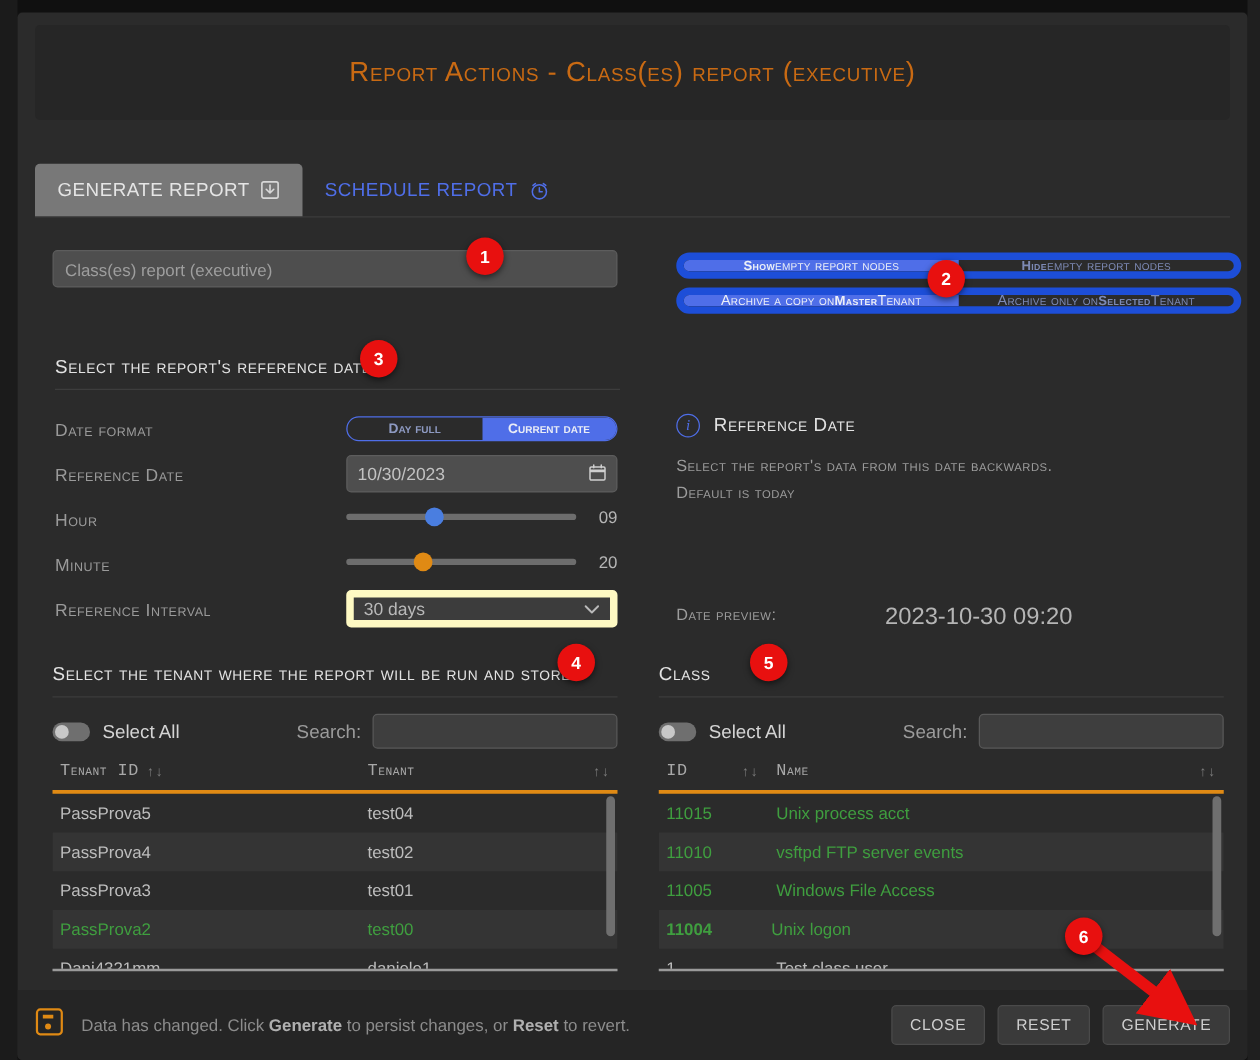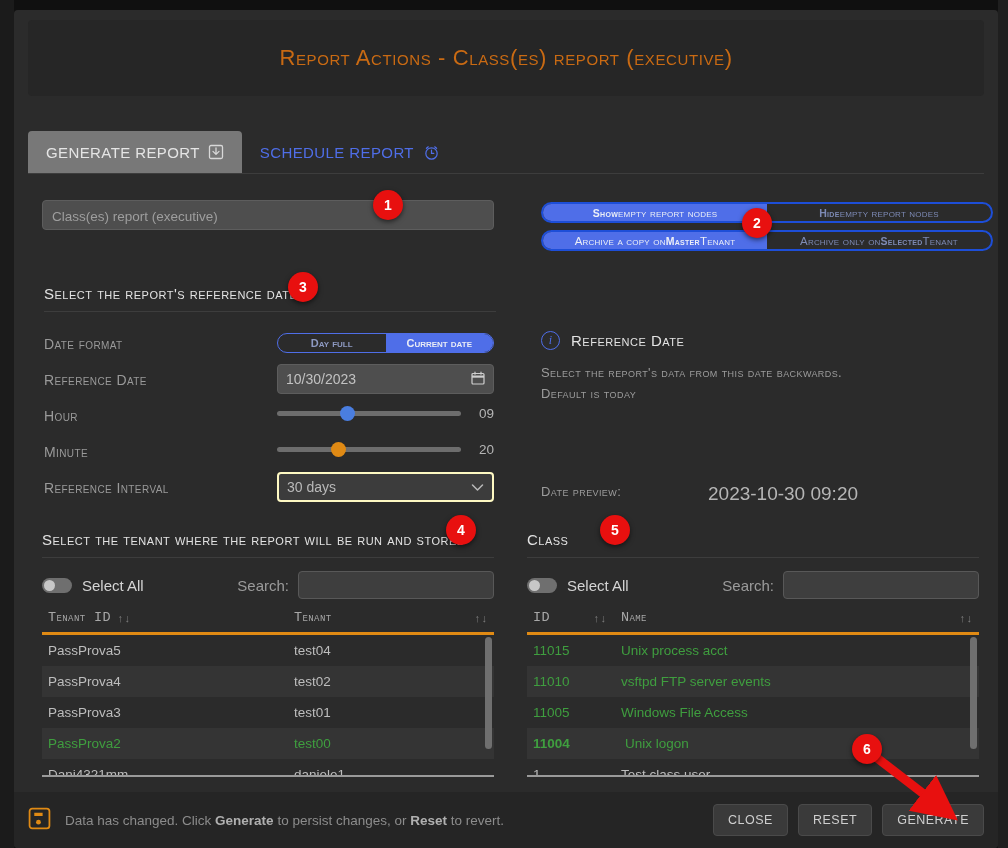--- a/index.html
+++ b/index.html
@@ -55,21 +55,21 @@
 
   
   .name-input {
     position:absolute; left:28px; top:190px; width:452px; height:30px;
     background:#4e4e4e; border:1px solid #5d5d5d; border-radius:4px;
     color:#9e9e9e; font-size:13.5px; padding:2px 9px; line-height:28px;
   }
   .toggle-group { position:absolute; left:527px; top:192px; width:452px; }
   .seg {
     display:flex; width:452px; height:21px; margin-bottom:7px;
-    border:2px solid #1d4ed8; border-radius:11px; overflow:hidden;
+    border:6px solid #1d4ed8; border-radius:11px; overflow:hidden;
   }
   .seg > div {
     flex:1; display:flex; align-items:center; justify-content:center;
     font-size:11.5px; font-variant:small-caps; letter-spacing:.2px;
     cursor:pointer; white-space:nowrap;
   }
   .seg .on  { background:#4f6ee8; color:#eceff7; }
   .seg .off { background:transparent; color:#7d8ab5; }
   .seg .on strong, .seg .off strong { font-weight:700; font-size:10.5px; letter-spacing:.3px; }
 
@@ -89,21 +89,21 @@
   .seg-sm > div { flex:1; display:flex; align-items:center; justify-content:center; font-size:11px; font-variant:small-caps; cursor:pointer;font-weight:bold; }
   .seg-sm .on { background:#4f6ee8; color:#e9ecf6; }
   .seg-sm .off { background:transparent; color:#8e9ac2; }
 
   .date-box {
     width:217px; height:30px; background:#4e4e4e; border:1px solid #5d5d5d; border-radius:4px;
     display:flex; align-items:center; justify-content:space-between; padding:0 8px;
     color:#c2c2c2; font-size:14px;
   }
   .sel-box {
-    width:217px; height:30px; background:#3c3c3c; border:2px solid #fef9c3; border-radius:4px;
+    width:217px; height:30px; background:#3c3c3c; border:6px solid #fef9c3; border-radius:4px;
     display:flex; align-items:center; justify-content:space-between; padding:0 8px;
     color:#b9b9b9; font-size:14px;
   }
 
   .slider-wrap { width:217px; display:flex; align-items:center; }
   .track { position:relative; width:184px; height:5px; background:#6d6d6d; border-radius:3px; }
   .thumb { position:absolute; top:-5px; width:15px; height:15px; border-radius:50%; }
   .sl-val { width:33px; text-align:right; font-size:13.5px; color:#b5b5b5; }
 
   
@@ -374,21 +374,21 @@
         <div class="row alt green">
           <span style="width: 74px;">11010</span>
           <span style="flex: 1 1 0%; margin-left: 14px;">vsftpd FTP server events</span>
         </div>
         <div class="row green">
           <span style="width: 74px;">11005</span>
           <span style="flex: 1 1 0%; margin-left: 14px;">Windows File Access</span>
         </div>
         <div class="row alt green">
           <span style="width: 74px; font-weight: bold;">11004</span>
-          <span style="flex: 1 1 0%; margin-left: 18px;">Unix logon</span>
+          <span style="flex: 1 1 0%; margin-left: 10px;">Unix logon</span>
         </div>
         <div class="row">
           <span style="width: 74px;">1</span>
           <span style="flex: 1 1 0%; margin-left: 14px;">Test class user</span>
         </div>
 
     <div class="scroll-thumb" style="top:2px;height:112px;"></div>
       </div>
     <div class="bottom-rule"></div>
   </div>

